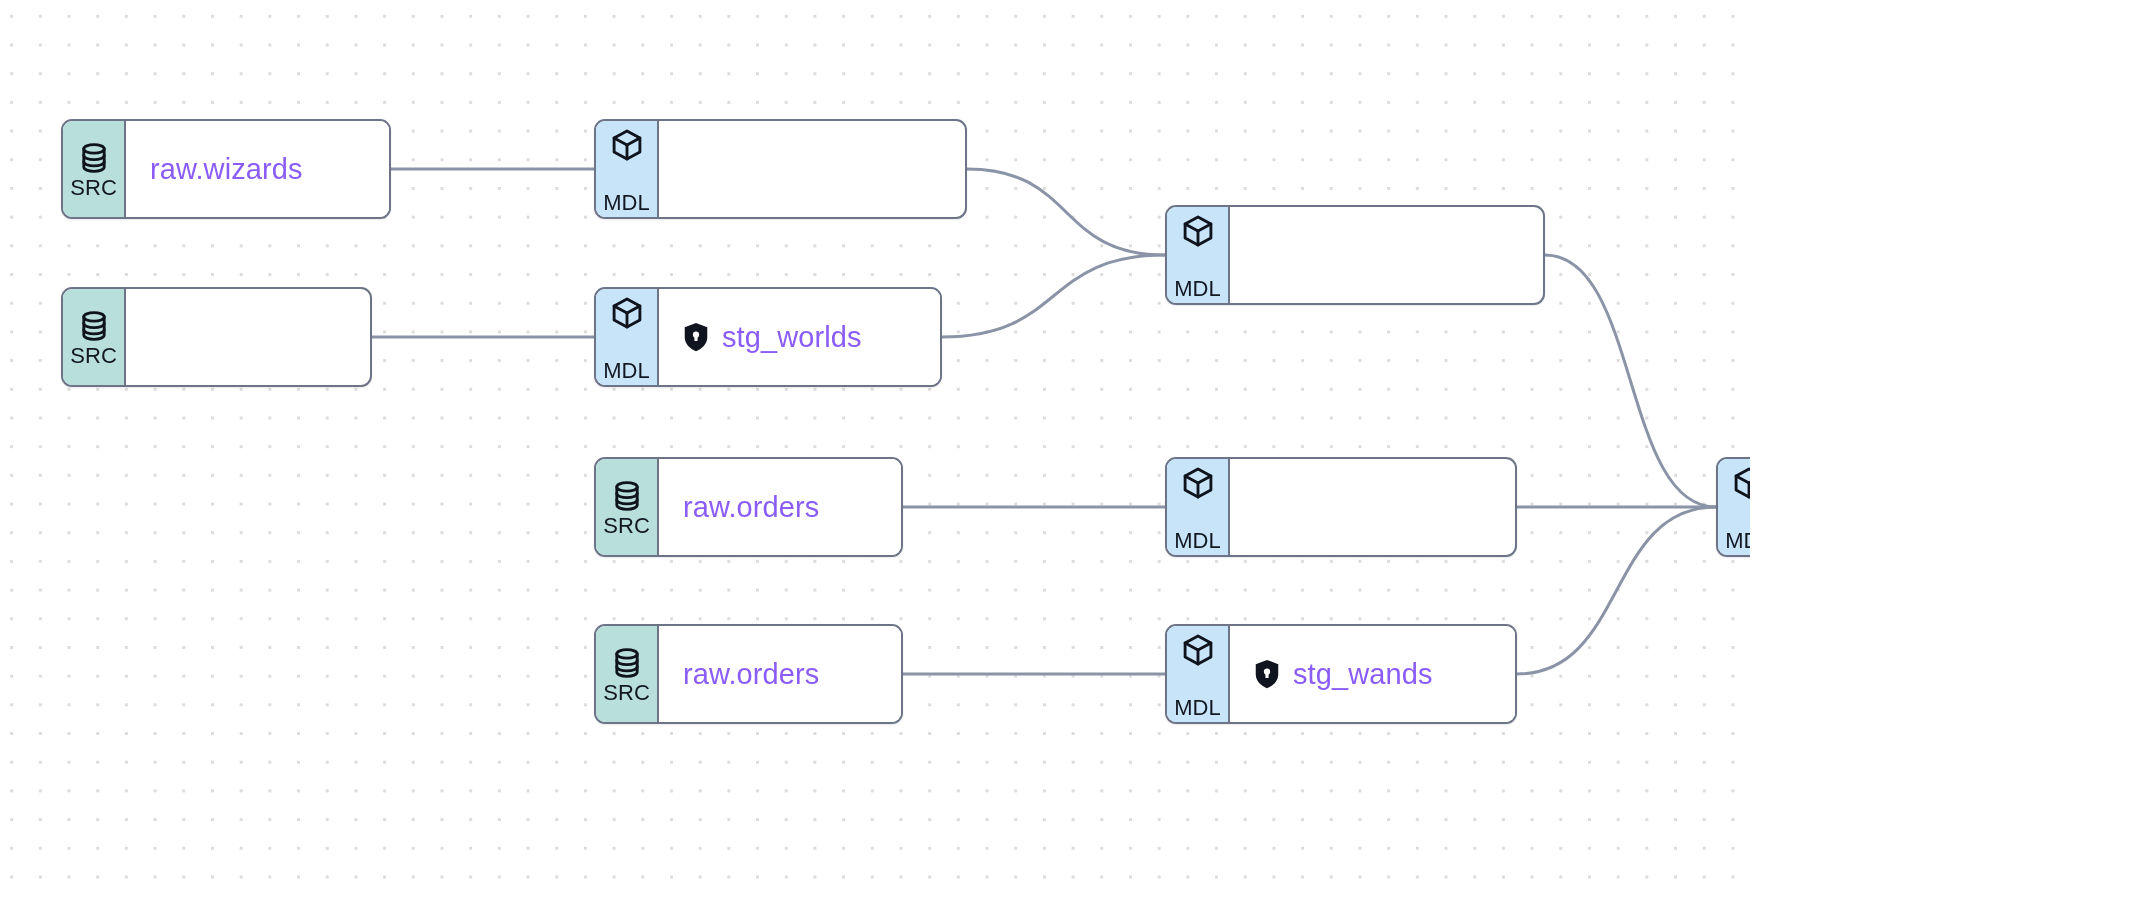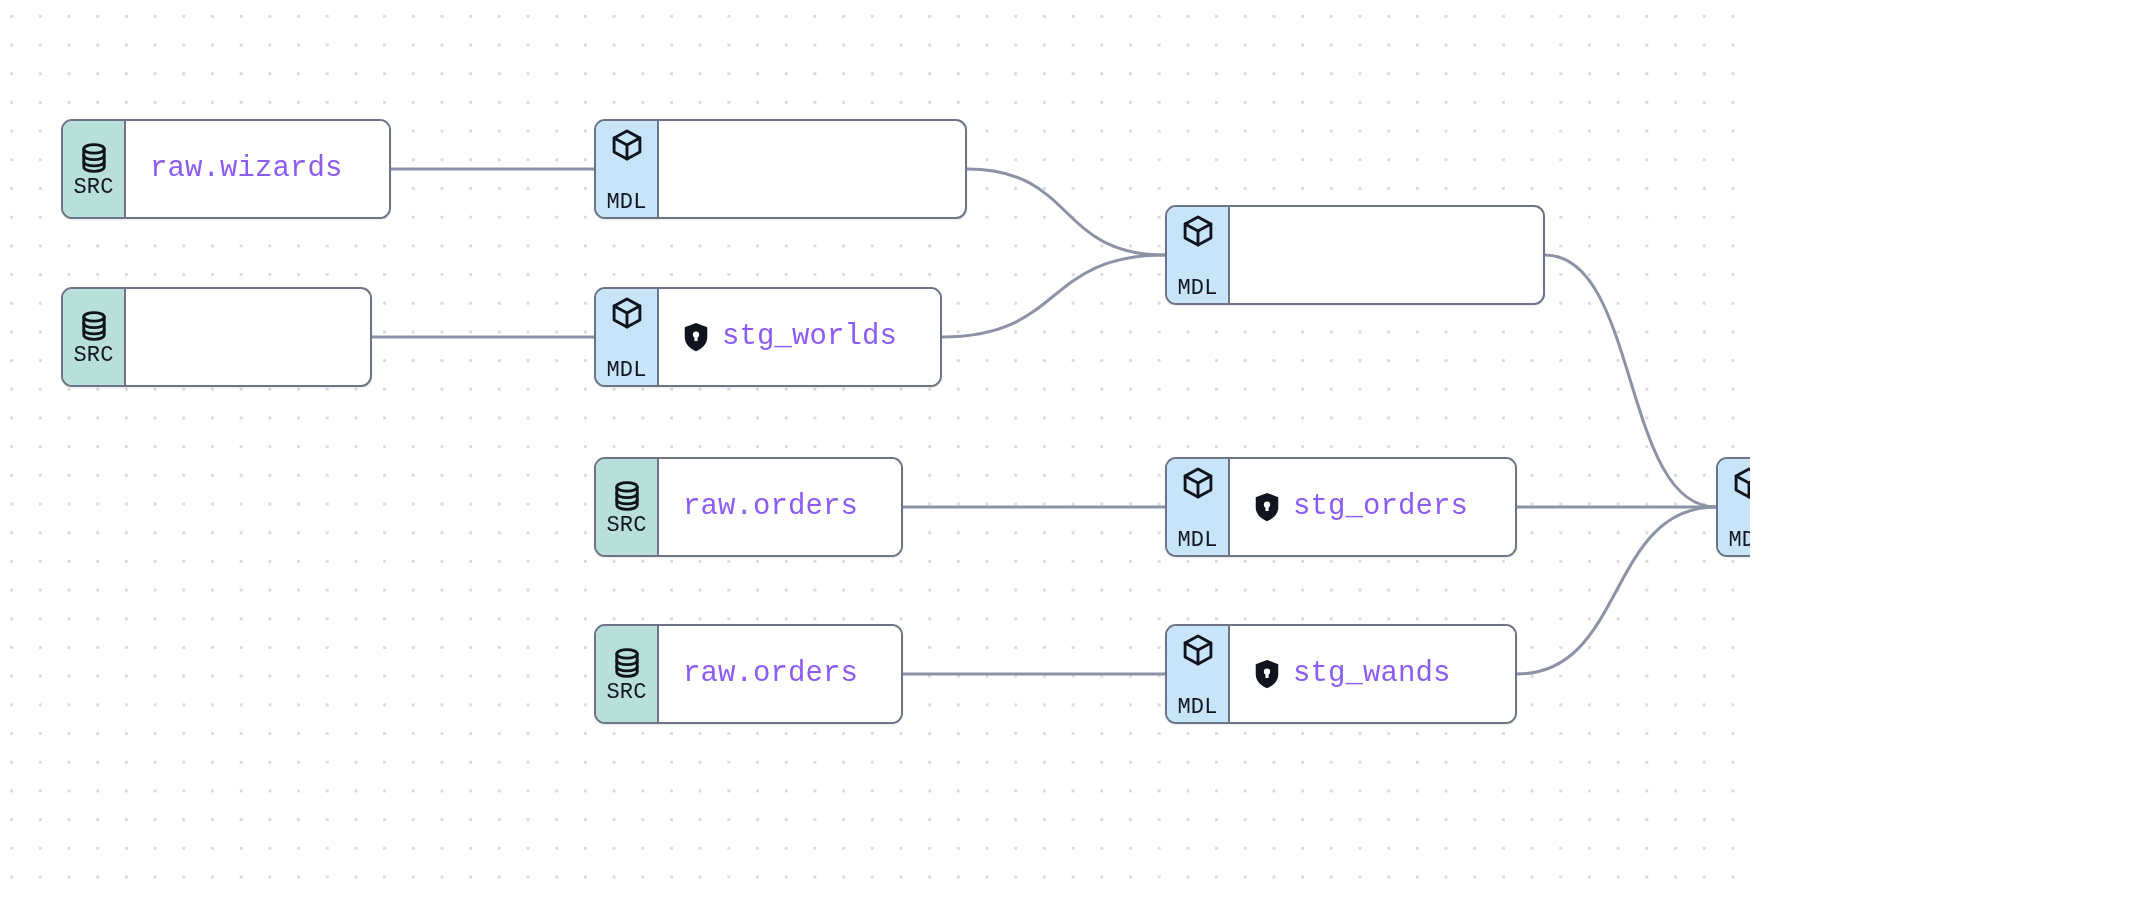--- a/index.html
+++ b/index.html
@@ -9,21 +9,21 @@
   }
   #canvas {
     position: relative;
     width: 1750px;
     height: 904px;
     background-color: #ffffff;
     background-image: radial-gradient(circle, #dcdcdc 1.4px, transparent 1.5px);
     background-size: 28.7px 28.7px;
     background-position: 26px 2px;
     overflow: hidden;
-    font-family: Liberation Mono, monospace;
+    font-family: Liberation Sans, sans-serif;
   }
   #edge-layer {
     position: absolute;
     left: 0;
     top: 0;
     width: 2148px;
     height: 904px;
     pointer-events: none;
   }
   .node {
@@ -180,30 +180,20 @@
       </div>
       <div class="node mdl" style="left: 1165px; top: 457px; width: 352px; height: 100px;">
         <div class="node-badge">
           <svg class="type-icon" width="36" height="36" viewBox="0 0 24 24" fill="none" stroke="#0f131c" stroke-width="1.9" stroke-linecap="round" stroke-linejoin="round">
             <path d="M12 2.6 20.6 7.3v9.4L12 21.4 3.4 16.7V7.3z"></path>
             <path d="M3.4 7.3 12 12l8.6-4.7"></path>
             <path d="M12 12v9.4"></path>
           </svg>
           <span class="badge-text">MDL</span>
         </div>
-        <div class="node-body">
-          <span style="display: flex;">
-            <svg class="shield-icon" width="26" height="30" viewBox="0 0 20 24">
-              <path d="M10 0.8 19 4.1v8.1c0 5.4-4.3 9.4-9 11.1-4.7-1.7-9-5.7-9-11.1V4.1z" fill="#10141e"></path>
-              <circle cx="10" cy="10.1" r="2.5" fill="#ffffff"></circle>
-              <path d="M8.75 10.1h2.5v5.1h-2.5z" fill="#ffffff"></path>
-            </svg>
-          </span>
-          <span class="node-label">stg_orders</span>
-        </div>
       </div>
       <div class="node mdl" style="left: 1165px; top: 624px; width: 352px; height: 100px;">
         <div class="node-badge">
           <svg class="type-icon" width="36" height="36" viewBox="0 0 24 24" fill="none" stroke="#0f131c" stroke-width="1.9" stroke-linecap="round" stroke-linejoin="round">
             <path d="M12 2.6 20.6 7.3v9.4L12 21.4 3.4 16.7V7.3z"></path>
             <path d="M3.4 7.3 12 12l8.6-4.7"></path>
             <path d="M12 12v9.4"></path>
           </svg>
           <span class="badge-text">MDL</span>
         </div>

